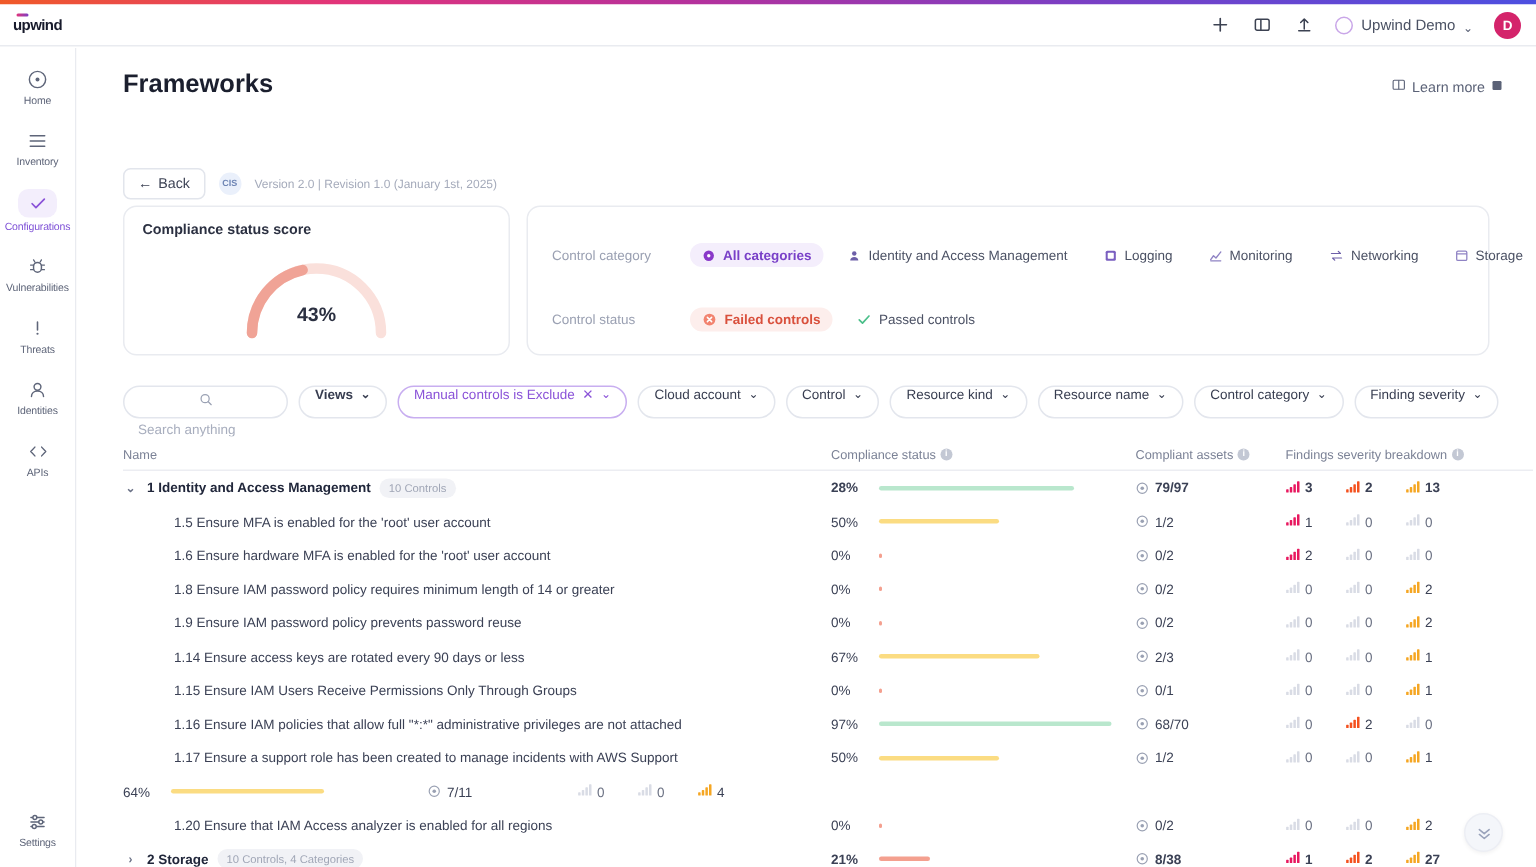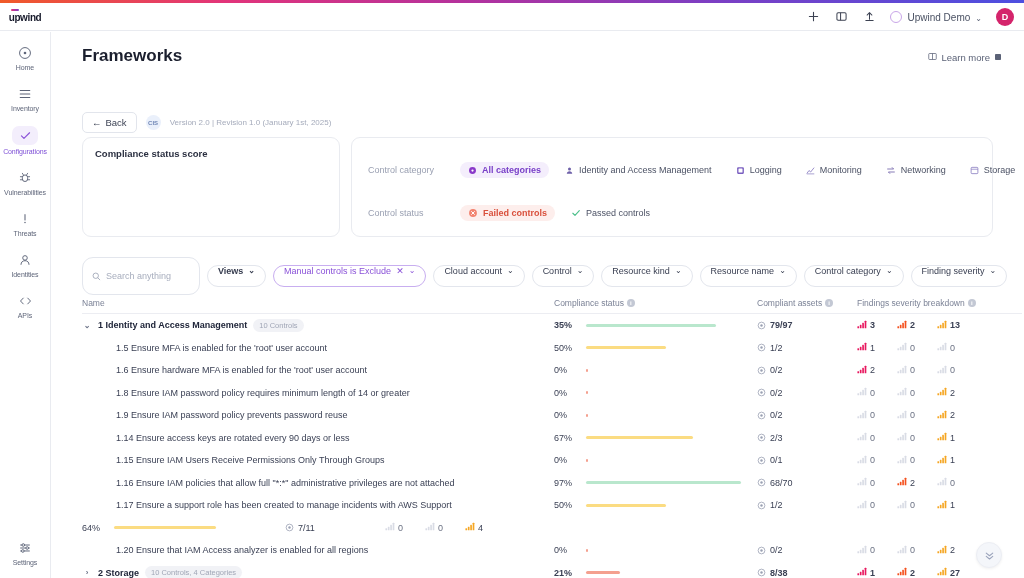--- a/index.html
+++ b/index.html
@@ -112,22 +112,22 @@
     padding: 3px 8px; border-radius: 11px; cursor:pointer; margin-right: 8px;
     white-space: nowrap;
   }
   .chip.sel-purple { background:#f4eefc; color:#7940c8; font-weight:bold; }
   .chip.sel-red { background:#fdeeec; color:#d9503c; font-weight:bold; }
   .chip .cic { display:flex; align-items:center; }
 
   
   .toolbar { position:absolute; top: 225px; left:31px; width: 910px; display:flex; align-items:center; gap:7px; }
   .search-box {
-    width: 118px; height: 38px; border:1px solid #e3e6ed; border-radius: 11px;
-    display:flex; align-items:center; gap:5px; padding: 0 9px;
+    width: 118px; height: 22px; border:1px solid #e3e6ed; border-radius: 11px;
+    display:flex; align-items:center; gap:5px; padding: 0 9px; flex-direction: column;
   }
   .search-box input {
     border:none; outline:none; font-size: 9px; color:#3e4456; width:90px;
     font-family:"Liberation Sans", sans-serif; background:transparent;
   }
   .search-box input::placeholder { color:#a8aebe; }
   .pill {
     height: 22px; border:1px solid #e3e6ed; border-radius: 11px; background:#fff;
     display:flex; align-items:flex-start; gap:5px; padding: 0 10px;
     font-size: 9px; color:#373d50; cursor:pointer; white-space:nowrap;
@@ -319,20 +319,27 @@
         <span>Back</span>
       </div>
       <div class="fw-badge">
           <span>CIS</span>
         </div>
       <div class="fw-meta">Version 2.0 | Revision 1.0 (January 1st, 2025)</div>
     </div>
 
     <div class="card card-score">
       <div class="score-title">Compliance status score</div>
+      <div class="gauge">
+        <svg width="110" height="60" viewBox="0 0 110 60">
+          <path id="gauge-track" d="M12 56 A43 43 0 0 1 98 56" fill="none" stroke="#fae0db" stroke-width="7" stroke-linecap="round"></path>
+          <path id="gauge-arc" d="M12 56 A43 43 0 0 1 98 56" fill="none" stroke="#f0a396" stroke-width="7" stroke-linecap="round" stroke-dasharray="135.07777404785156" stroke-dashoffset="76.9943312072754"></path>
+        </svg>
+        <div class="gauge-val">43%</div>
+      </div>
     </div>
 
     <div class="card card-filters">
       <div class="frow one">
         <div class="frow-label">Control category</div>
         <div id="cat-chips" style="display:flex;align-items:center;">
             <div class="chip sel-purple">
               <span class="cic">
                 <svg width="9" height="9" viewBox="0 0 12 12">
                   <circle cx="6" cy="6" r="4.6" fill="#8a39c9"></circle>
@@ -478,21 +485,21 @@
           </div>
       </div>
       <div id="tbody">
           <div class="trow group">
             <div class="name-cell">
               <span class="chev">⌄</span>
               <span>1 Identity and Access Management</span>
               <span class="count-badge">10 Controls</span>
             </div>
             <div class="comp-cell">
-              <span class="pct">35%</span>
+              <span class="pct">28%</span>
               <div class="bar-track">
                 <div class="bar" style="width: 81%; background: rgb(185, 231, 205);"></div>
               </div>
             </div>
             <div class="assets-cell">
               <span class="cloud-ic">
                 <svg width="9" height="9" viewBox="0 0 12 12">
                   <circle cx="6" cy="6" r="4.5" fill="none" stroke="#9aa1b3" stroke-width="1.05"></circle>
                   <circle cx="6" cy="6" r="1.6" fill="#9aa1b3"></circle>
                 </svg>

